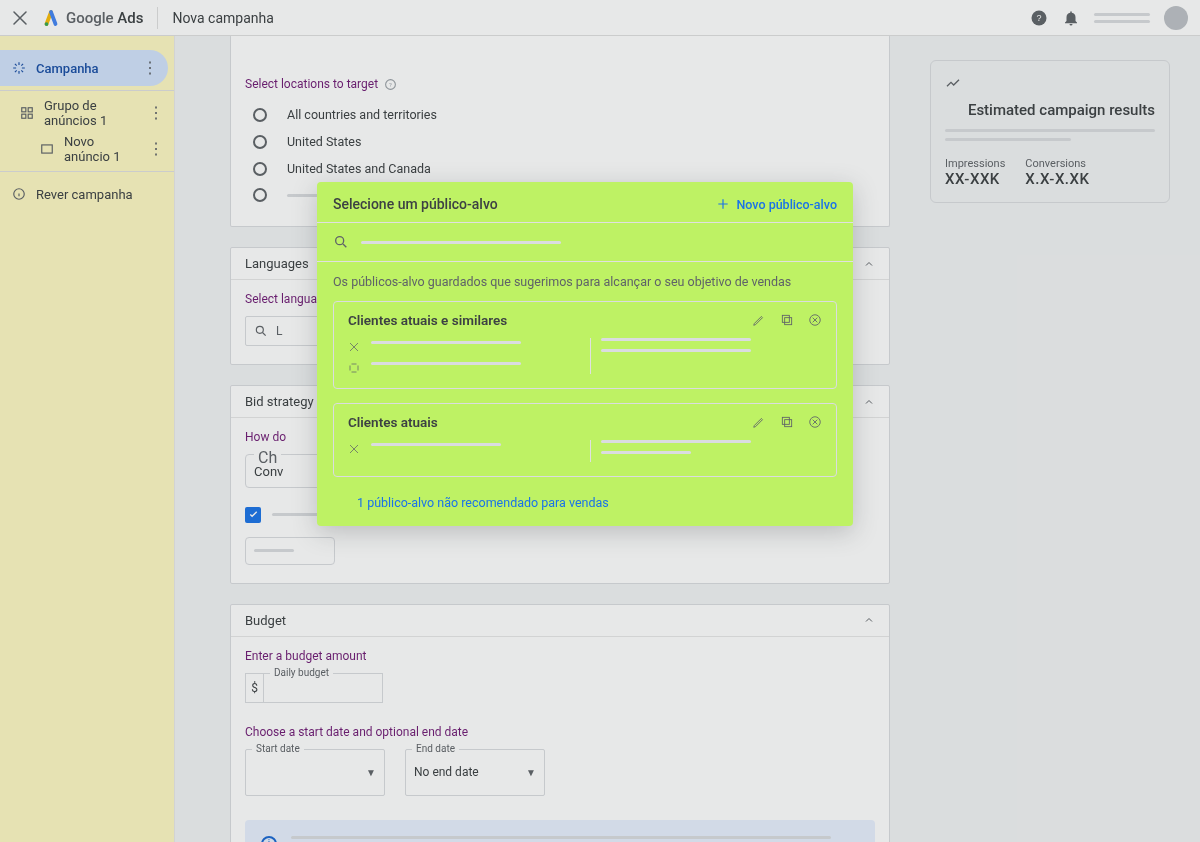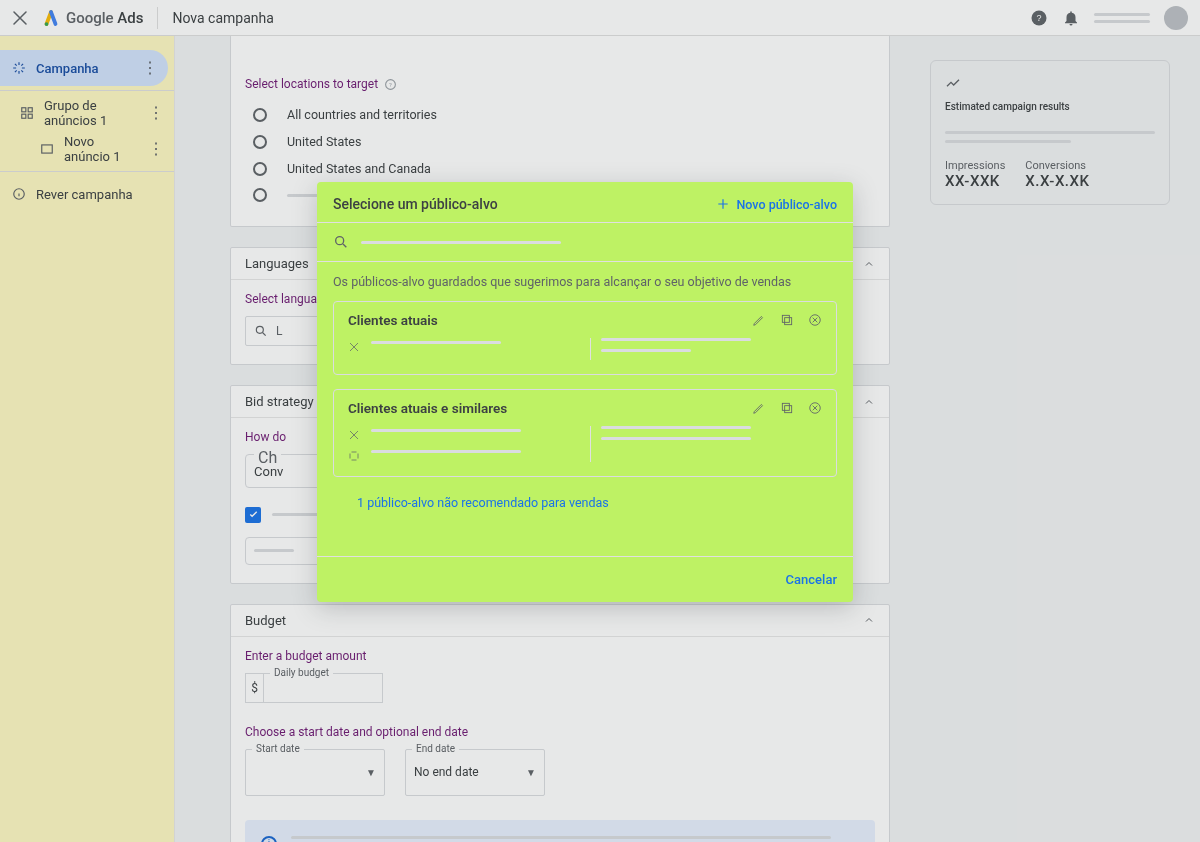--- a/index.html
+++ b/index.html
@@ -224,21 +224,21 @@
   .info-banner .lines .skel-line { margin-bottom: 7px; }
 
   
   .est-card {
     border: 1px solid #dadce0;
     border-radius: 6px;
     padding: 14px;
     background: #f1f3f4;
   }
   .est-card .est-title {
-    font-size: 10px; font-weight: 500; margin: 10px 0 19px 0;
+    font-size: 15px; font-weight: 500; margin: 10px 0 10px 0; text-align: right;
   }
   .est-card .skel-line { margin-bottom: 6px; }
   .est-row { display: flex; gap: 20px; margin-top: 16px; }
   .est-metric .lbl { font-size: 11px; color: #5f6368; }
   .est-metric .val { font-size: 15px; margin-top: 0; font-weight: 500; letter-spacing: .5px; }
 
   
   .scrim {
     position: absolute; inset: 0;
     background: rgba(60,64,67,0.12);
@@ -584,20 +584,65 @@
         <line x1="15" y1="15" x2="20" y2="20" stroke="#5f6368" stroke-width="2"></line>
       </svg>
     <div class="skel-line"></div>
   </div>
 
   <div class="modal-body">
     <div class="modal-sub">Os públicos-alvo guardados que sugerimos para alcançar o seu objetivo de vendas</div>
 
     <div class="aud-card">
       <div class="aud-head">
+        <div class="aud-name">Clientes atuais e similares</div>
+        <div class="aud-actions">
+          <span>
+              <svg width="14" height="14" viewBox="0 0 24 24">
+                <path d="M3 21l3-1 12-12-2-2L4 18l-1 3z" fill="none" stroke="#5f6368" stroke-width="1.5"></path>
+              </svg>
+            </span>
+          <span>
+              <svg width="14" height="14" viewBox="0 0 24 24">
+                <rect x="8" y="8" width="12" height="12" fill="none" stroke="#5f6368" stroke-width="1.5"></rect>
+                <rect x="4" y="4" width="12" height="12" fill="none" stroke="#5f6368" stroke-width="1.5"></rect>
+              </svg>
+            </span>
+          <span>
+              <svg width="14" height="14" viewBox="0 0 24 24">
+                <circle cx="12" cy="12" r="9" fill="none" stroke="#5f6368" stroke-width="1.5"></circle>
+                <path d="M8 8l8 8M16 8l-8 8" stroke="#5f6368" stroke-width="1.5"></path>
+              </svg>
+            </span>
+        </div>
+      </div>
+      <div class="aud-detail">
+        <div class="col">
+          <div style="margin-bottom:6px">
+            <span class="mini-icon"><svg width="12" height="12" viewBox="0 0 24 24">
+                  <path d="M4 4l16 16M20 4L4 20" stroke="#5f6368" stroke-width="1.5"></path>
+                </svg></span>
+            <span class="skel-line" style="width:150px; display:inline-block;vertical-align:middle"></span>
+          </div>
+          <div>
+            <span class="mini-icon"><svg width="12" height="12" viewBox="0 0 24 24">
+                  <path d="M7 4h10M7 20h10M4 7v10M20 7v10" stroke="#5f6368" stroke-width="1.5"></path>
+                </svg></span>
+            <span class="skel-line" style="width:150px; display:inline-block;vertical-align:middle"></span>
+          </div>
+        </div>
+        <div class="col">
+          <div class="skel-line" style="width:150px"></div>
+          <div class="skel-line" style="width:150px"></div>
+        </div>
+      </div>
+    </div>
+
+    <div class="aud-card">
+      <div class="aud-head">
         <div class="aud-name">Clientes atuais</div>
         <div class="aud-actions">
           <span>
               <svg width="14" height="14" viewBox="0 0 24 24">
                 <path d="M3 21l3-1 12-12-2-2L4 18l-1 3z" fill="none" stroke="#5f6368" stroke-width="1.5"></path>
               </svg>
             </span>
           <span>
               <svg width="14" height="14" viewBox="0 0 24 24">
                 <rect x="8" y="8" width="12" height="12" fill="none" stroke="#5f6368" stroke-width="1.5"></rect>
@@ -621,64 +666,16 @@
             <span class="skel-line" style="width:130px; display:inline-block;vertical-align:middle"></span>
           </div>
         </div>
         <div class="col">
           <div class="skel-line" style="width:150px"></div>
           <div class="skel-line" style="width:90px"></div>
         </div>
       </div>
     </div>
 
-    <div class="aud-card">
-      <div class="aud-head">
-        <div class="aud-name">Clientes atuais e similares</div>
-        <div class="aud-actions">
-          <span>
-              <svg width="14" height="14" viewBox="0 0 24 24">
-                <path d="M3 21l3-1 12-12-2-2L4 18l-1 3z" fill="none" stroke="#5f6368" stroke-width="1.5"></path>
-              </svg>
-            </span>
-          <span>
-              <svg width="14" height="14" viewBox="0 0 24 24">
-                <rect x="8" y="8" width="12" height="12" fill="none" stroke="#5f6368" stroke-width="1.5"></rect>
-                <rect x="4" y="4" width="12" height="12" fill="none" stroke="#5f6368" stroke-width="1.5"></rect>
-              </svg>
-            </span>
-          <span>
-              <svg width="14" height="14" viewBox="0 0 24 24">
-                <circle cx="12" cy="12" r="9" fill="none" stroke="#5f6368" stroke-width="1.5"></circle>
-                <path d="M8 8l8 8M16 8l-8 8" stroke="#5f6368" stroke-width="1.5"></path>
-              </svg>
-            </span>
-        </div>
-      </div>
-      <div class="aud-detail">
-        <div class="col">
-          <div style="margin-bottom:6px">
-            <span class="mini-icon"><svg width="12" height="12" viewBox="0 0 24 24">
-                  <path d="M4 4l16 16M20 4L4 20" stroke="#5f6368" stroke-width="1.5"></path>
-                </svg></span>
-            <span class="skel-line" style="width:150px; display:inline-block;vertical-align:middle"></span>
-          </div>
-          <div>
-            <span class="mini-icon"><svg width="12" height="12" viewBox="0 0 24 24">
-                  <path d="M7 4h10M7 20h10M4 7v10M20 7v10" stroke="#5f6368" stroke-width="1.5"></path>
-                </svg></span>
-            <span class="skel-line" style="width:150px; display:inline-block;vertical-align:middle"></span>
-          </div>
-        </div>
-        <div class="col">
-          <div class="skel-line" style="width:150px"></div>
-          <div class="skel-line" style="width:150px"></div>
-        </div>
-      </div>
-    </div>
-
     <div class="not-reco">1 público-alvo não recomendado para vendas</div>
   </div>
 
-  <div class="modal-footer">
-    <div class="cancel">Cancelar</div>
-  </div>
 </div>
 
 </body></html>

